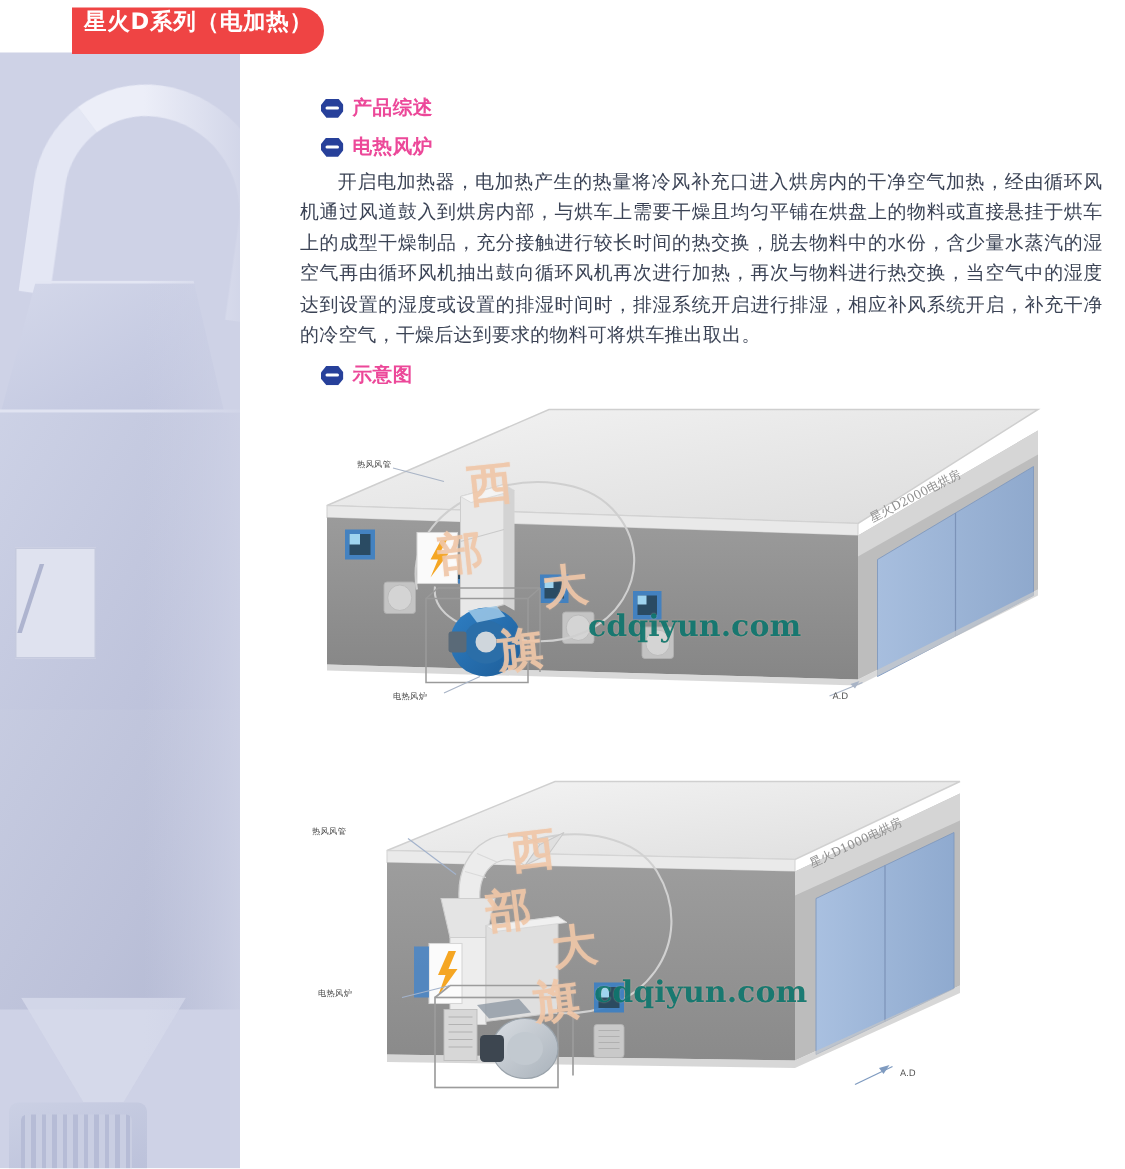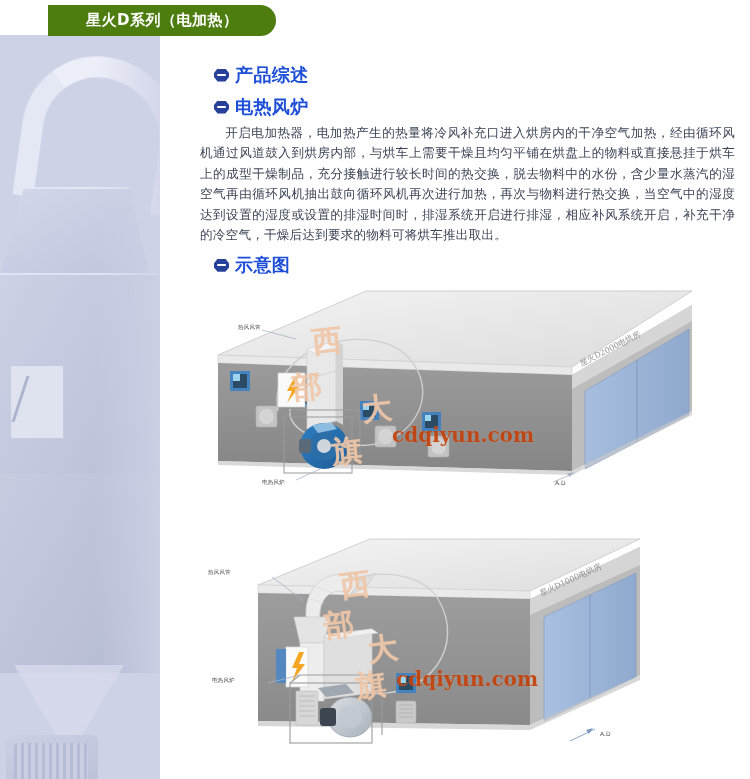--- a/index.html
+++ b/index.html
@@ -67,24 +67,24 @@
     opacity:.8;
   }
   .sb-fade{
     position:absolute;inset:0;
     background:linear-gradient(90deg,rgba(206,210,230,0) 60%,rgba(206,210,230,.85) 100%);
   }
 
   
   .banner{
     position:absolute;left:48px;top:5px;height:31px;
-    padding:0 38px;
-    background:#4d7c0f;
+    padding:0 8px;
+    background:#ef4444;
     border-radius:0 16px 16px 0;
-    display:flex;align-items:center;
+    display:flex;
     z-index:5;
   }
   .banner-title{
     color:#ffffff;font-size:15px;font-weight:bold;letter-spacing:.5px;
     white-space:nowrap;
   }
 
   
   .content{
     position:absolute;left:200px;top:55px;width:535px;
@@ -94,40 +94,40 @@
   .hexicon{
     width:15px;height:13px;flex:0 0 auto;position:relative;
     background:#27409a;
     clip-path:polygon(24% 0,76% 0,100% 34%,100% 66%,76% 100%,24% 100%,0 66%,0 34%);
   }
   .hexicon:after{
     content:"";position:absolute;left:3px;top:5px;width:9px;height:2.6px;
     background:#ffffff;border-radius:1px;
   }
   .sec-title{
-    color:#1d4ed8;font-size:18px;font-weight:bold;letter-spacing:.4px;
+    color:#ec4899;font-size:13px;font-weight:bold;letter-spacing:.4px;
   }
   .para{
     margin:0 0 2px 0;
     font-size:12.6px;line-height:1.62;color:#3b4355;
     text-align:justify;text-indent:2em;
     letter-spacing:.2px;
   }
 
   
   .figure{position:relative;width:535px;margin-top:6px;}
   .fig1{height:232px;}
   .fig2{height:232px;margin-top:10px;}
   .stage{position:absolute;inset:0;}
 
   
   .wm{position:absolute;pointer-events:none;color:#f0c7a8;opacity:.92;
       font-weight:bold;text-shadow:0 0 1px rgba(240,199,168,.6);}
   .wm-cn{font-size:30px;font-family:"DejaVu Serif","Liberation Serif",serif;}
-  .wm-url{font-size:20px;font-family:"DejaVu Serif","Liberation Serif",serif;color:#c2410c;}
+  .wm-url{font-size:20px;font-family:"DejaVu Serif","Liberation Serif",serif;color:#0f766e;}
 
   .lbl{position:absolute;font-size:5.5px;color:#4a4a4a;white-space:nowrap;letter-spacing:.2px;}
   .lbl-en{position:absolute;font-size:6px;color:#555;white-space:nowrap;}
   .wall-name{position:absolute;font-size:8px;color:#8e8e8e;white-space:nowrap;
              font-family:"DejaVu Serif","Liberation Serif",serif;}
 </style>
 </head>
 <body>
 
 <div class="page">

